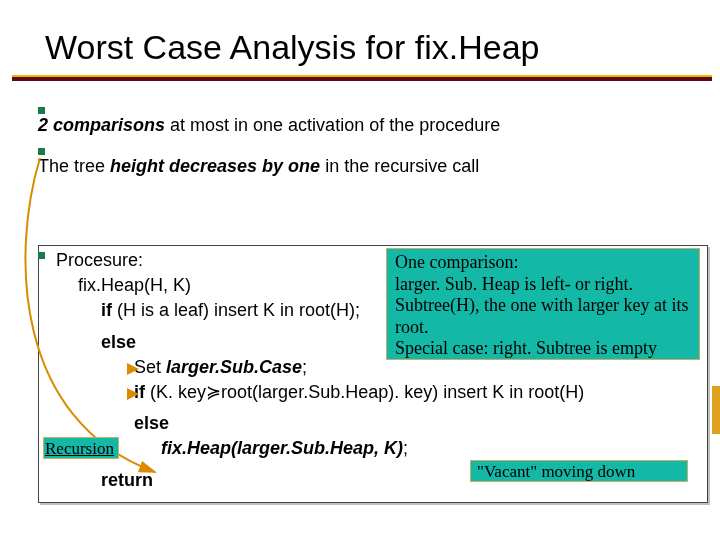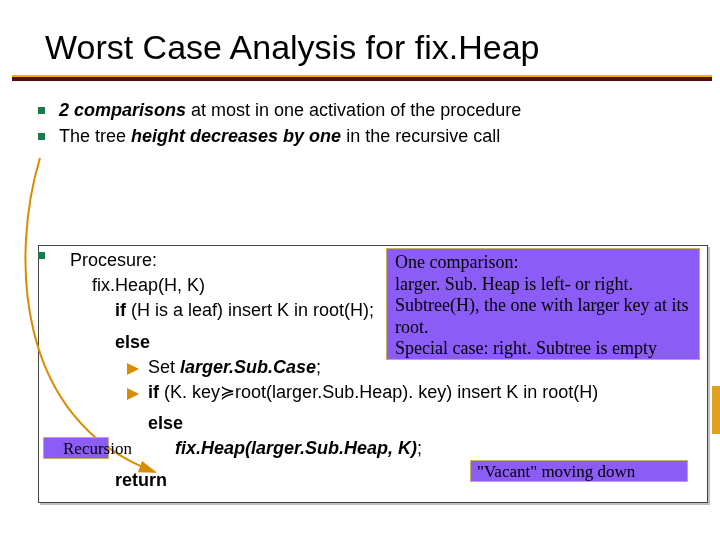--- a/index.html
+++ b/index.html
@@ -39,20 +39,21 @@
   .bullet-block {
     padding: 14px 40px 0 38px;
     font-size: 18px;
     color: #000;
     line-height: 1.3;
   }
   .bullet-row {
     display: flex;
     align-items: flex-start;
     margin-bottom: 3px;
+    flex-direction: column;
   }
   .sq {
     width: 7px;
     height: 7px;
     background: #1a7a4a;
     flex-shrink: 0;
     margin-top: 8px;
     margin-right: 14px;
   }
   .bi { font-style: italic; font-weight: bold; }
@@ -81,57 +82,58 @@
     position: absolute;
     left: 38px;
     top: 252px;
     width: 7px;
     height: 7px;
     background: #1a7a4a;
     z-index: 3;
   }
   .proc-text {
     position: absolute;
-    left: 70px;
+    left: 56px;
     top: 248px;
     font-size: 18px;
     z-index: 3;
     color: #000;
     line-height: 1.4;
     width: 630px;
     font-family: Arial, sans-serif;
   }
   .ml1 { margin-left: 22px; }
   .ml2 { margin-left: 45px; }
   .ml3 { margin-left: 78px; }
   .ml4 { margin-left: 105px; }
   .note-box {
     position: absolute;
-    background: #8b5cf6;
+    background: #14b8a6;
     border: 1px solid #c8b060;
     font-family: "Times New Roman", serif;
     font-size: 18px;
     padding: 3px 8px;
     z-index: 4;
     line-height: 1.2;
     color: #000;
   }
   .note1 {
     left: 386px;
     top: 248px;
     width: 314px;
     height: 112px;
   }
   .note-rec {
     left: 43px;
     top: 437px;
-    width: 66px;
+    width: 76px;
     height: 22px;
     font-size: 17px;
-    padding: 1px 19px;
+    padding: 1px 1px;
+    text-decoration: underline;
   }
   .note-vac {
     left: 470px;
     top: 460px;
     width: 218px;
     height: 22px;
     font-size: 17px;
     padding: 1px 6px;
   }
   svg.arrows {

